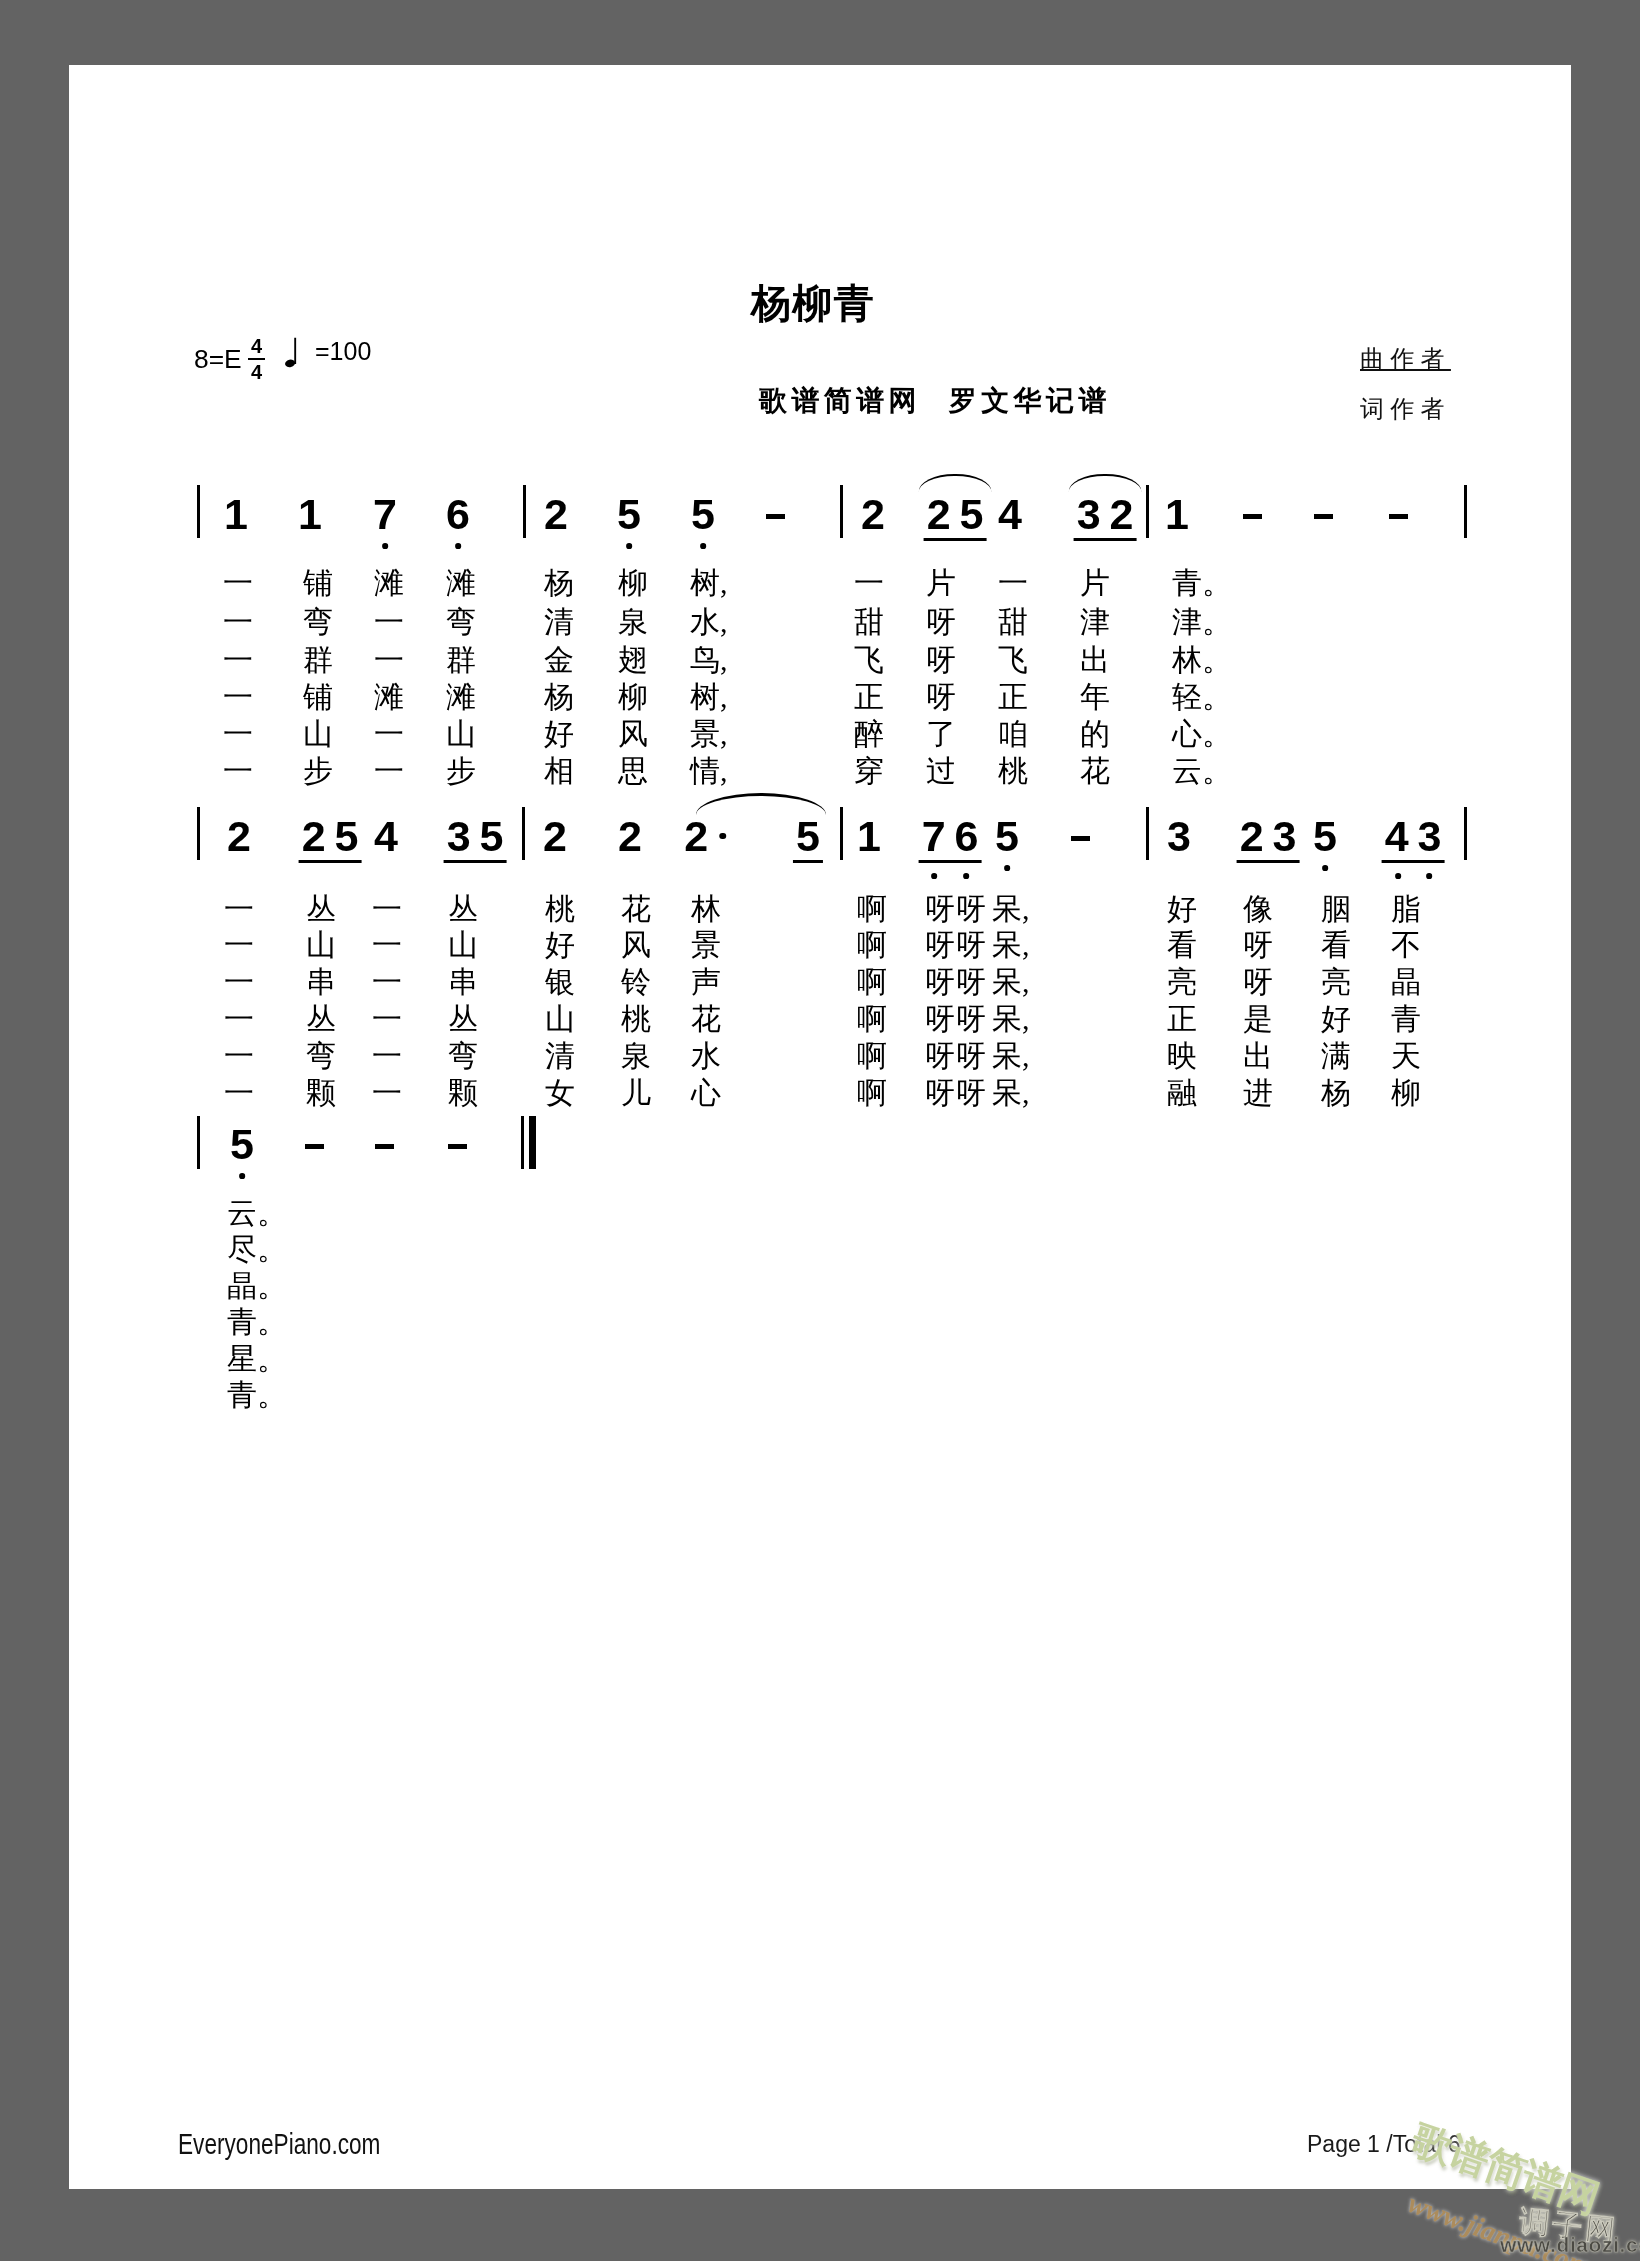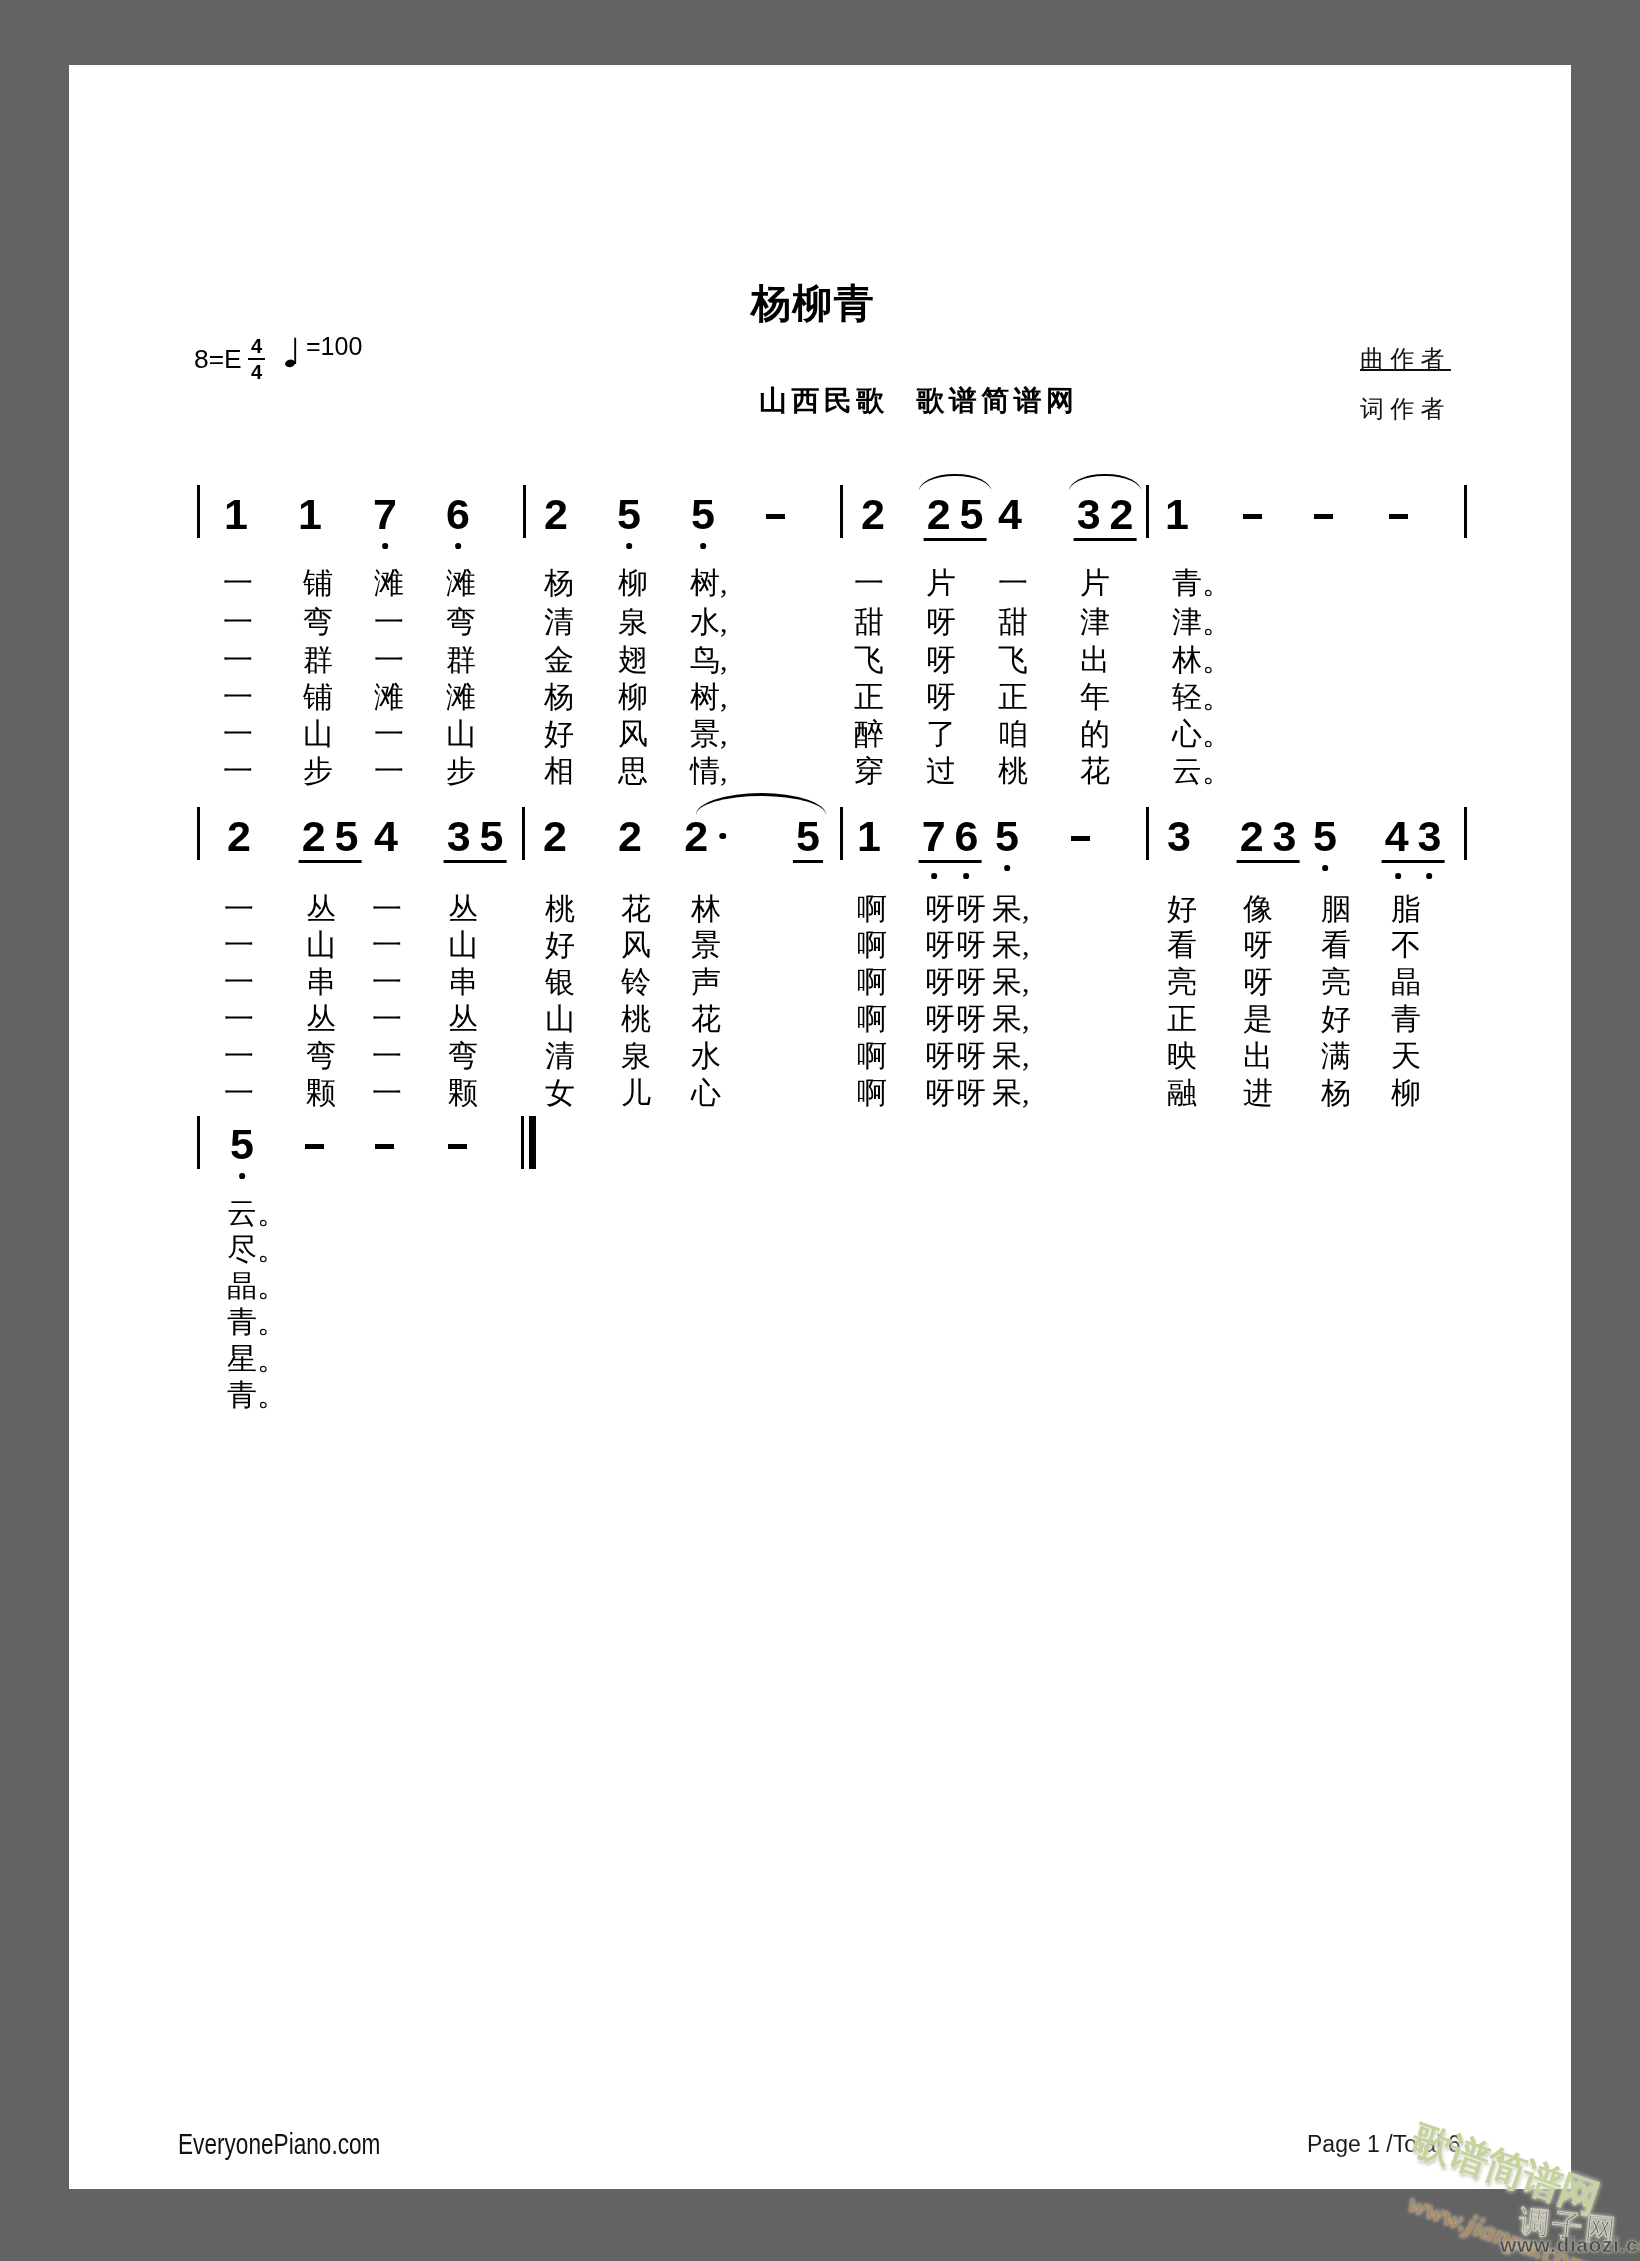--- a/index.html
+++ b/index.html
@@ -8,21 +8,21 @@
   .paper{position:absolute;left:69px;top:65px;width:1502px;height:2124px;background:#ffffff;}
   .title{position:absolute;left:813px;top:282px;transform:translateX(-50%);
          font:bold 40px/1.1 "Liberation Serif","DejaVu Serif",serif;letter-spacing:1.3px;white-space:nowrap;}
   .subtitle{position:absolute;left:759px;top:387px;
          font:bold 28px/1 "Liberation Serif","DejaVu Serif",serif;letter-spacing:4.4px;word-spacing:16.4px;white-space:nowrap;}
   .keysig{position:absolute;left:194px;top:336px;display:flex;align-items:center;gap:6.3px;
          font:26.4px/1 "Liberation Sans","DejaVu Sans",sans-serif;}
   .frac{display:flex;flex-direction:column;align-items:center;gap:1.9px;
          font:bold 20px/1 "Liberation Sans","DejaVu Sans",sans-serif;}
   .fbar{width:17px;height:1.9px;background:#000;}
-  .tempo{position:absolute;left:285px;top:334px;display:flex;align-items:flex-start;gap:7px;
+  .tempo{position:absolute;left:285px;top:334px;display:flex;align-items:center;gap:16px;
          font:25px/1 "Liberation Sans","DejaVu Sans",sans-serif;}
   .author{position:absolute;left:1360px;font:24px/1 "Liberation Serif","DejaVu Serif",serif;
          letter-spacing:6.3px;white-space:nowrap;color:#111;}
   .composer{top:347px;text-decoration:underline;} .lyricist{top:397px;}
   
   #music{position:absolute;left:0;top:0;width:100%;height:100%;}
   .tok{position:absolute;transform:translateX(-50%);display:flex;gap:8.8px;}
   .tok.ul{border-bottom:3.1px solid #000;padding:0 3.1px 3.8px;}
   .d{font:bold 43px/40px "Liberation Sans","DejaVu Sans",sans-serif;}
   .mbar{position:absolute;width:3.1px;height:53px;background:#000;}
@@ -52,21 +52,21 @@
   .wm4{left:1500px;top:2234px;font:bold 21px/1 "Liberation Sans","DejaVu Sans",sans-serif;color:#4b4a44;
        letter-spacing:0.6px;-webkit-text-stroke:0.6px #a5a49a;text-shadow:0 0 3.8px rgba(225,225,210,.9);z-index:4;}
 </style>
 </head>
 <body>
 
 <div class="stage">
   <div class="paper"></div>
 
   <div class="title">杨柳青</div>
-  <div class="subtitle">山西民歌 歌谱简谱网</div>
+  <div class="subtitle">歌谱简谱网 罗文华记谱</div>
 
   <div class="keysig">
     <span>8=E</span>
     <div class="frac">
       <span>4</span>
       <div class="fbar"></div>
       <span>4</span>
     </div>
   </div>
 

